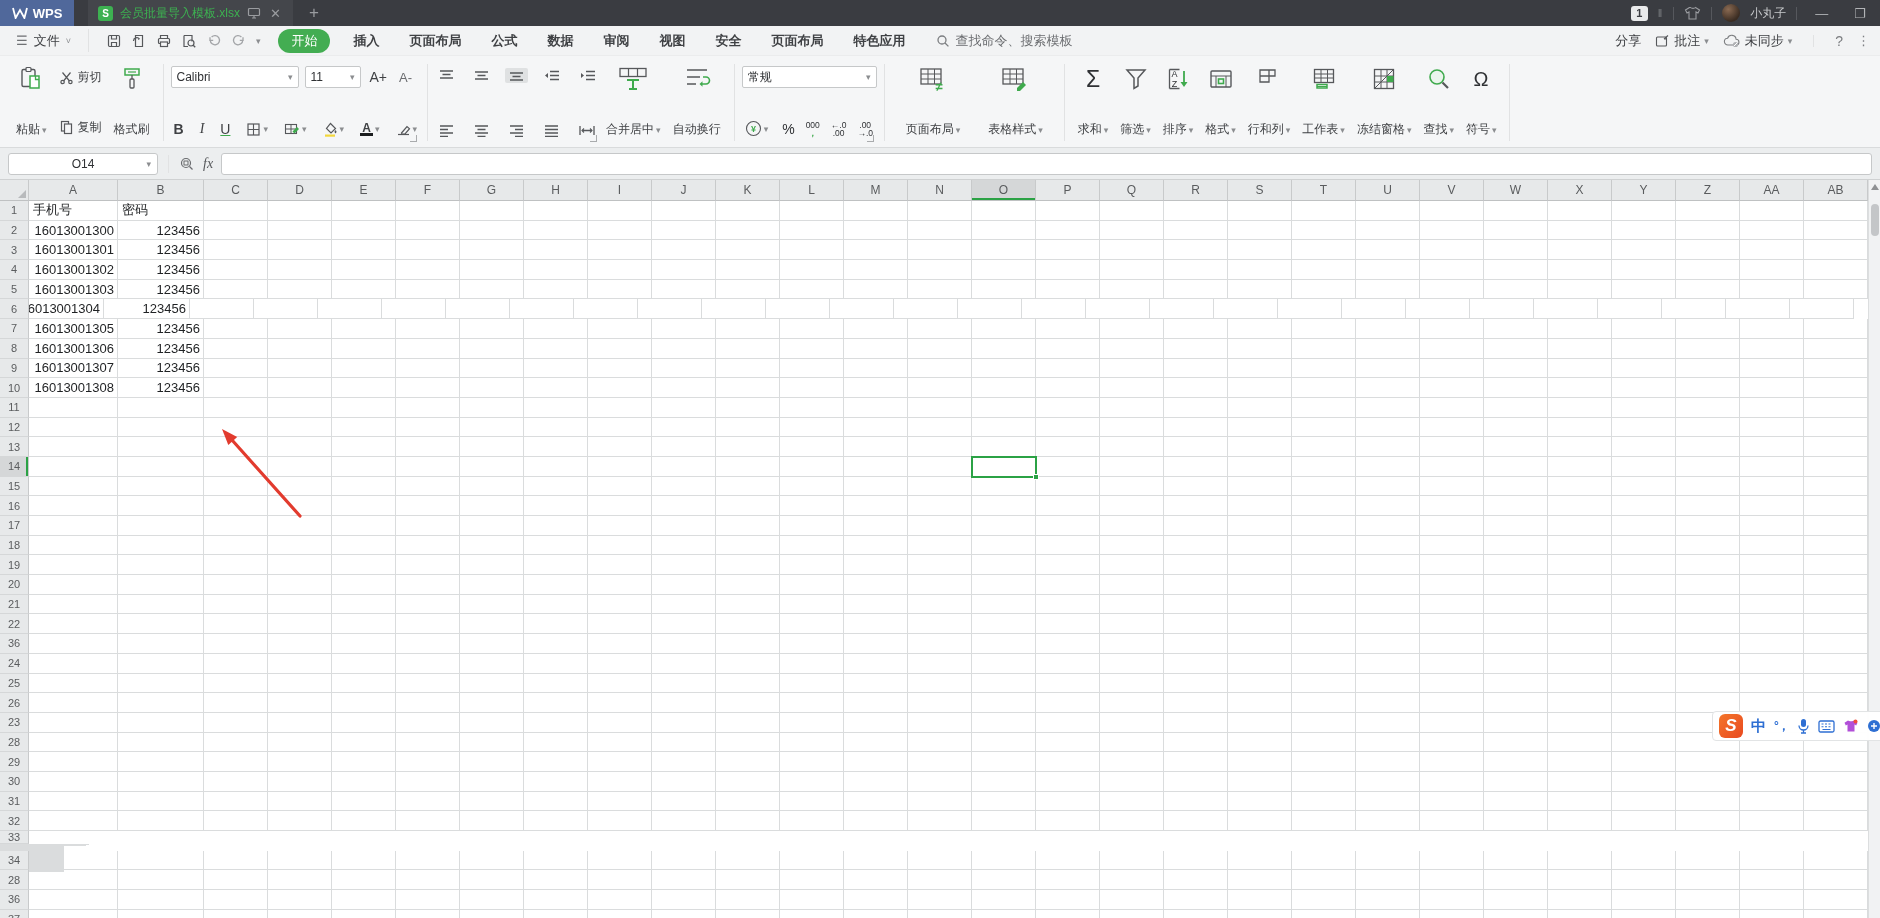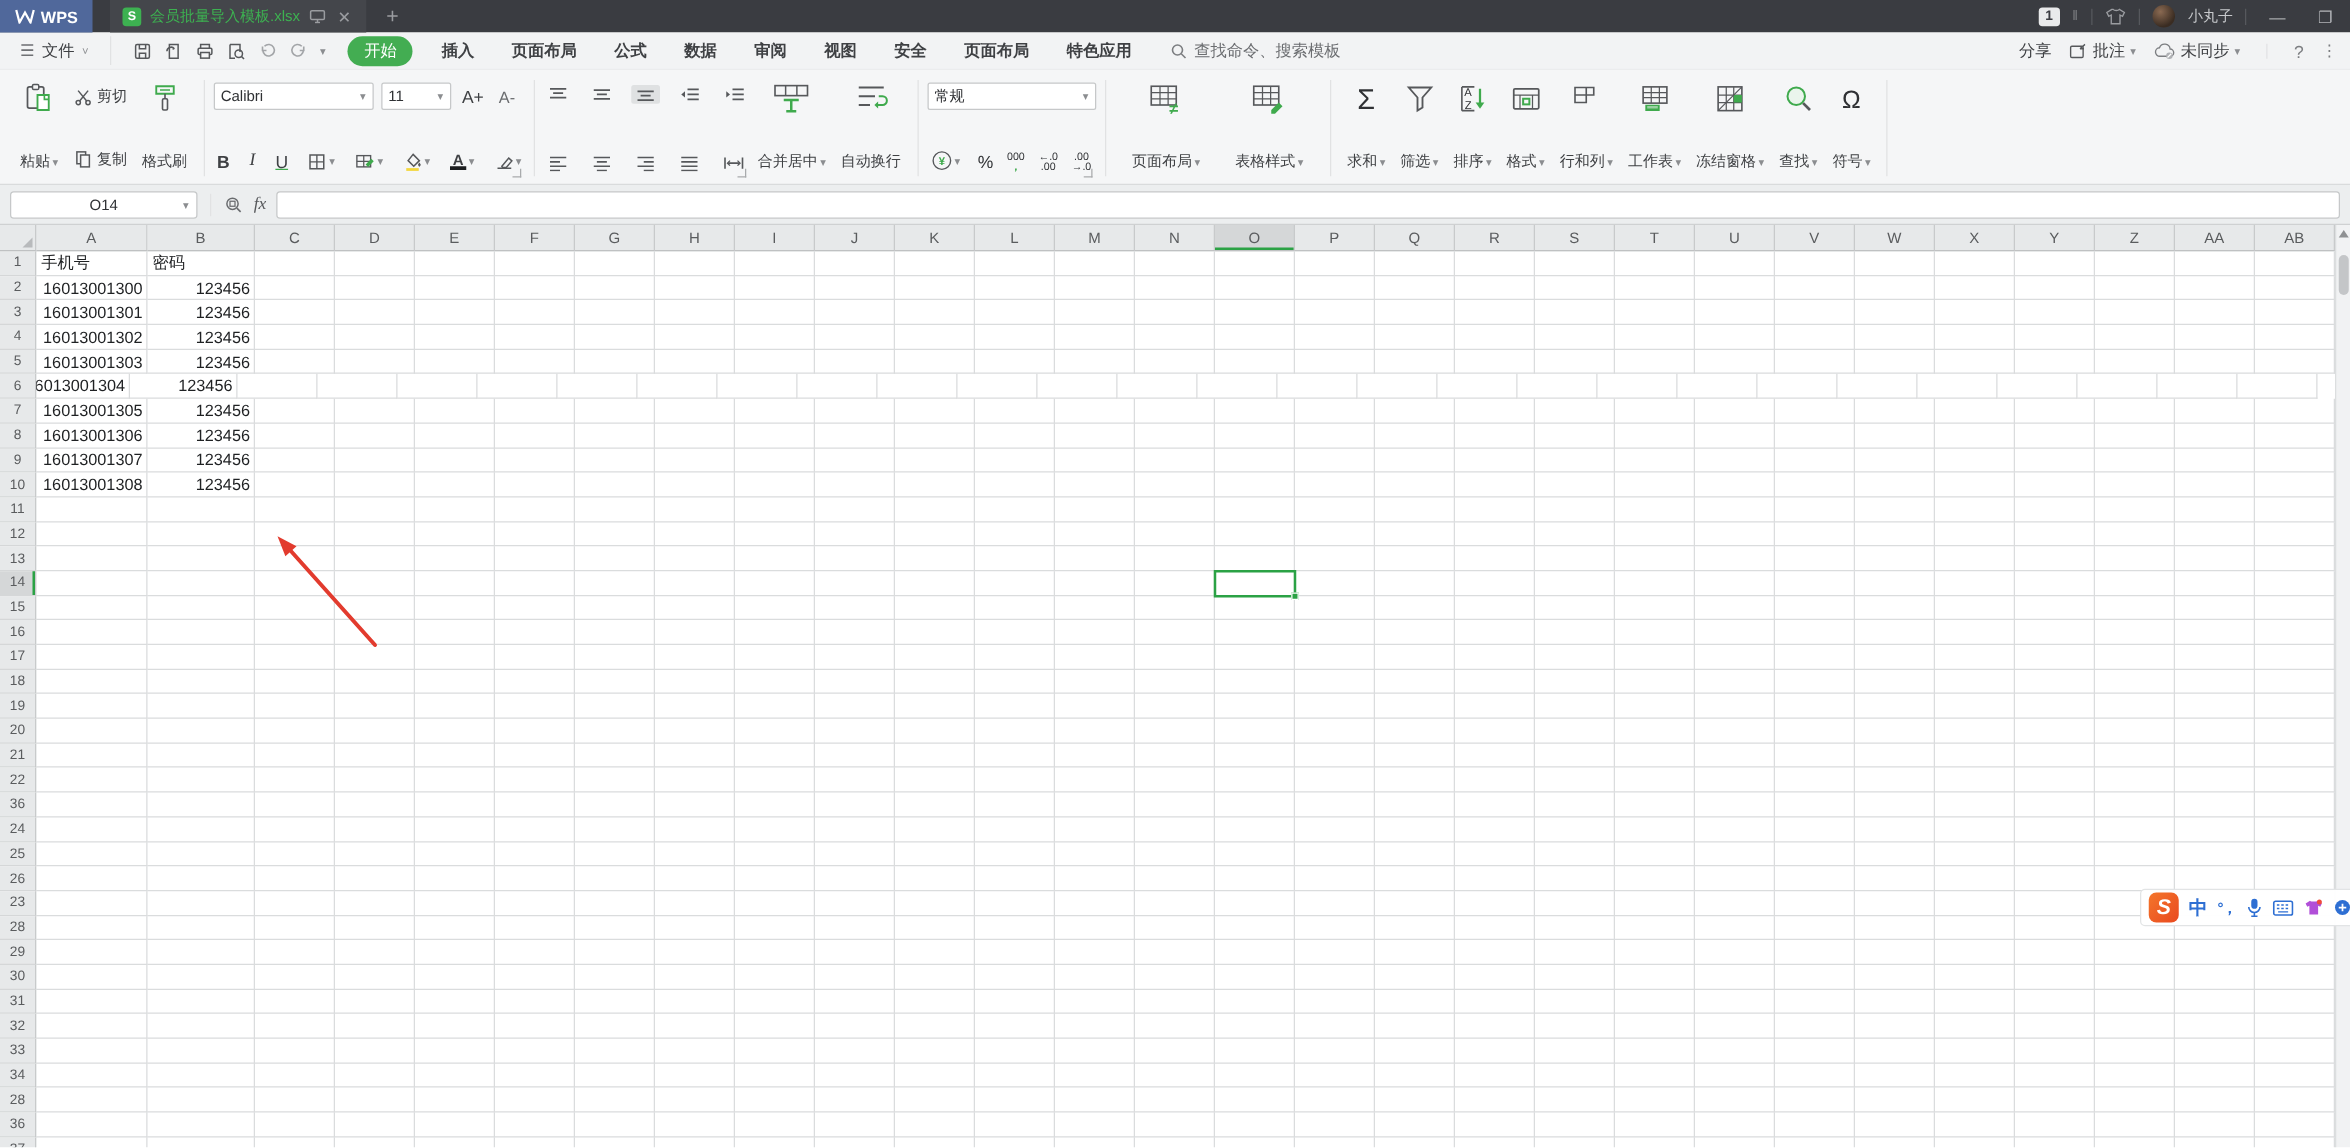--- a/index.html
+++ b/index.html
@@ -1585,21 +1585,21 @@
         <div class="cell" style="width: 64px;"></div>
         <div class="cell" style="width: 64px;"></div>
         <div class="cell" style="width: 64px;"></div>
         <div class="cell" style="width: 64px;"></div>
         <div class="cell" style="width: 64px;"></div>
         <div class="cell" style="width: 64px;"></div>
         <div class="cell" style="width: 64px;"></div>
         <div class="cell" style="width: 64px;"></div>
         <div class="cell" style="width: 64px;"></div>
       </div>
-      <div class="grow" style="height: 19.7px;">
+      <div class="grow" style="height: 19.7px; flex-direction: column;">
         <div class="rh">33</div>
         <div class="cell" style="width: 89px;"></div>
         <div class="cell" style="width: 86px;"></div>
         <div class="cell" style="width: 64px;"></div>
         <div class="cell" style="width: 64px;"></div>
         <div class="cell" style="width: 64px;"></div>
         <div class="cell" style="width: 64px;"></div>
         <div class="cell" style="width: 64px;"></div>
         <div class="cell" style="width: 64px;"></div>
         <div class="cell" style="width: 64px;"></div>

